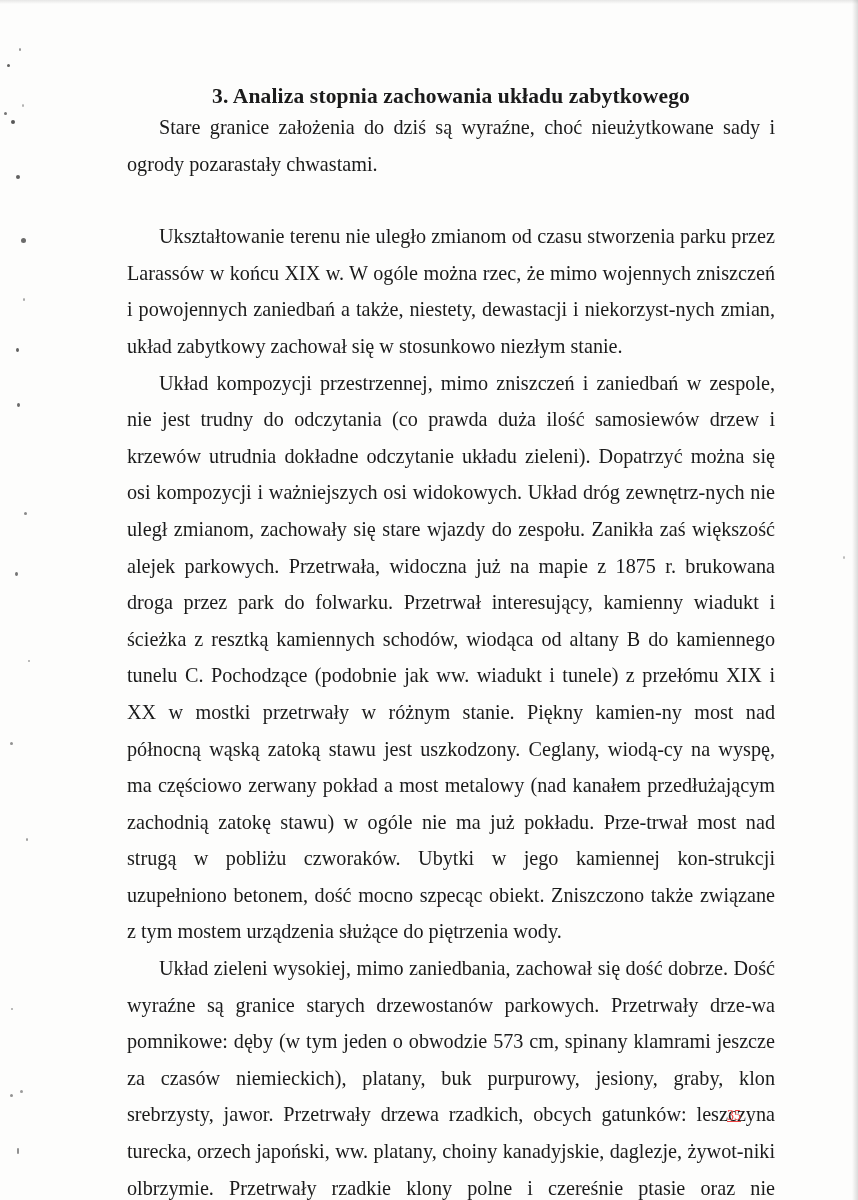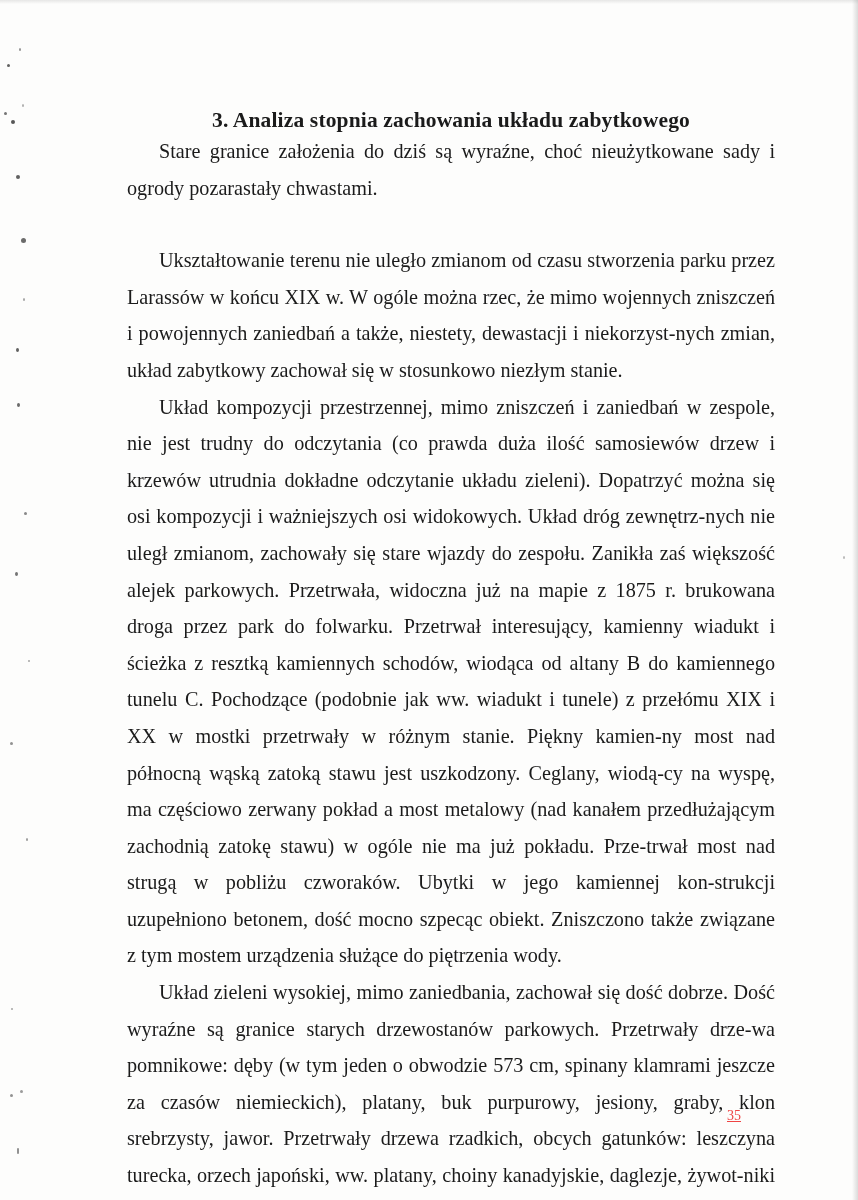--- a/index.html
+++ b/index.html
@@ -35,21 +35,21 @@
     position: absolute;
     left: 127px;
     top: 0;
     width: 648px;
   }
   h1.doc-heading {
     font-size: 21.5px;
     font-weight: bold;
     text-align: center;
     margin: 0;
-    padding-top: 108px;
+    padding-top: 84px;
     letter-spacing: 0.15px;
   }
   .para {
     font-size: 20.2px;
     line-height: 36.6px;
     text-align: justify;
     text-align-last: left;
     margin: 0;
     hyphens: manual;
   }

